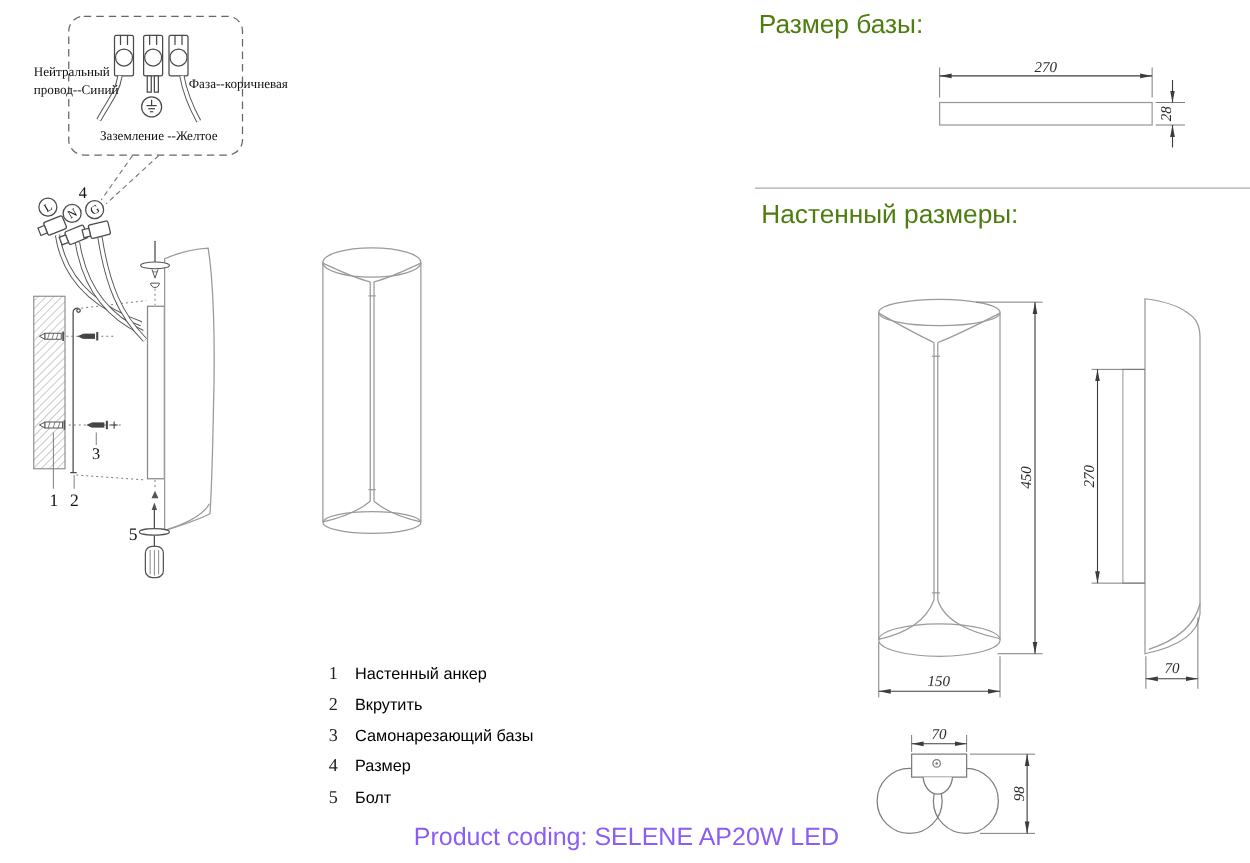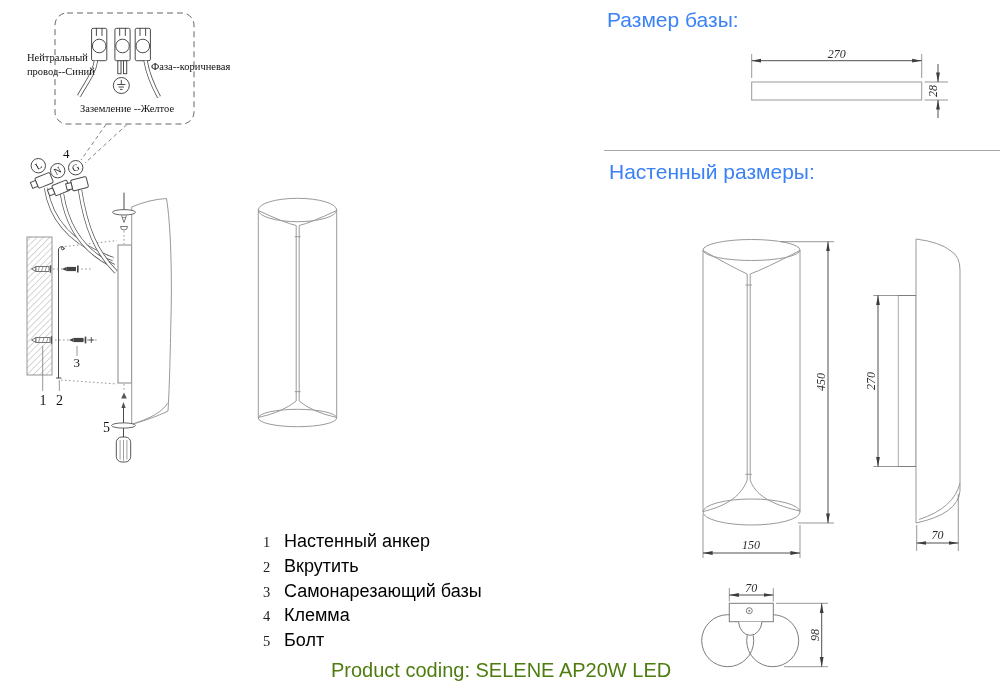--- a/index.html
+++ b/index.html
@@ -1,24 +1,24 @@
 <!DOCTYPE html>
 <html><head>
 <meta charset="utf-8">
 <style>
   html,body{margin:0;padding:0;background:#fff;}
   body{width:1000px;height:690px;position:relative;overflow:hidden;
        font-family:"Liberation Sans",sans-serif;color:#111;}
   .abs{position:absolute;}
-  .h1{font-size:21px;color:#3b82f6;white-space:nowrap;}
+  .h1{font-size:21px;color:#4d7c0f;white-space:nowrap;}
   .divider{height:1px;background:#a9a9a9;}
-  .footer{font-size:20px;color:#4d7c0f;white-space:nowrap;}
+  .footer{font-size:20px;color:#8b5cf6;white-space:nowrap;}
   .lrow{display:flex;align-items:baseline;height:24.8px;}
   .lnum{font-family:"Liberation Serif",serif;font-size:14.5px;width:21px;color:#222;}
-  .llab{font-family:"Liberation Sans",sans-serif;font-size:18px;color:#000;white-space:nowrap;}
+  .llab{font-family:"Liberation Sans",sans-serif;font-size:13px;color:#000;white-space:nowrap;}
   svg{position:absolute;overflow:visible;}
   .ln{stroke:#4a4a4a;stroke-width:1;fill:none;stroke-linecap:round;}
   .lnf{stroke:#4a4a4a;stroke-width:1;fill:#fff;}
   .lt{stroke:#9a9a9a;stroke-width:1;fill:none;}
   .ltf{stroke:#9a9a9a;stroke-width:1;fill:#fff;}
   .lt2{stroke:#7d7d7d;stroke-width:1;fill:none;}
   .dim{stroke:#3c3c3c;stroke-width:0.9;fill:none;}
   .dime{stroke:#6a6a6a;stroke-width:0.7;fill:none;}
   .dot{stroke:#7a7a7a;stroke-width:0.8;fill:none;stroke-dasharray:1.6 2.4;}
   .dsh{stroke:#666;stroke-width:1;fill:none;stroke-dasharray:6 4;}
@@ -348,21 +348,21 @@
   <div class="lrow">
     <span class="lnum">2</span>
     <span class="llab">Вкрутить</span>
   </div>
   <div class="lrow">
     <span class="lnum">3</span>
     <span class="llab">Самонарезающий базы</span>
   </div>
   <div class="lrow">
     <span class="lnum">4</span>
-    <span class="llab">Клемма</span>
+    <span class="llab">Размер</span>
   </div>
   <div class="lrow">
     <span class="lnum">5</span>
     <span class="llab">Болт</span>
   </div>
 </div>
 
 <div class="abs footer" style="left:331px;top:659px">Product coding: SELENE AP20W LED</div>
 
 </body></html>

